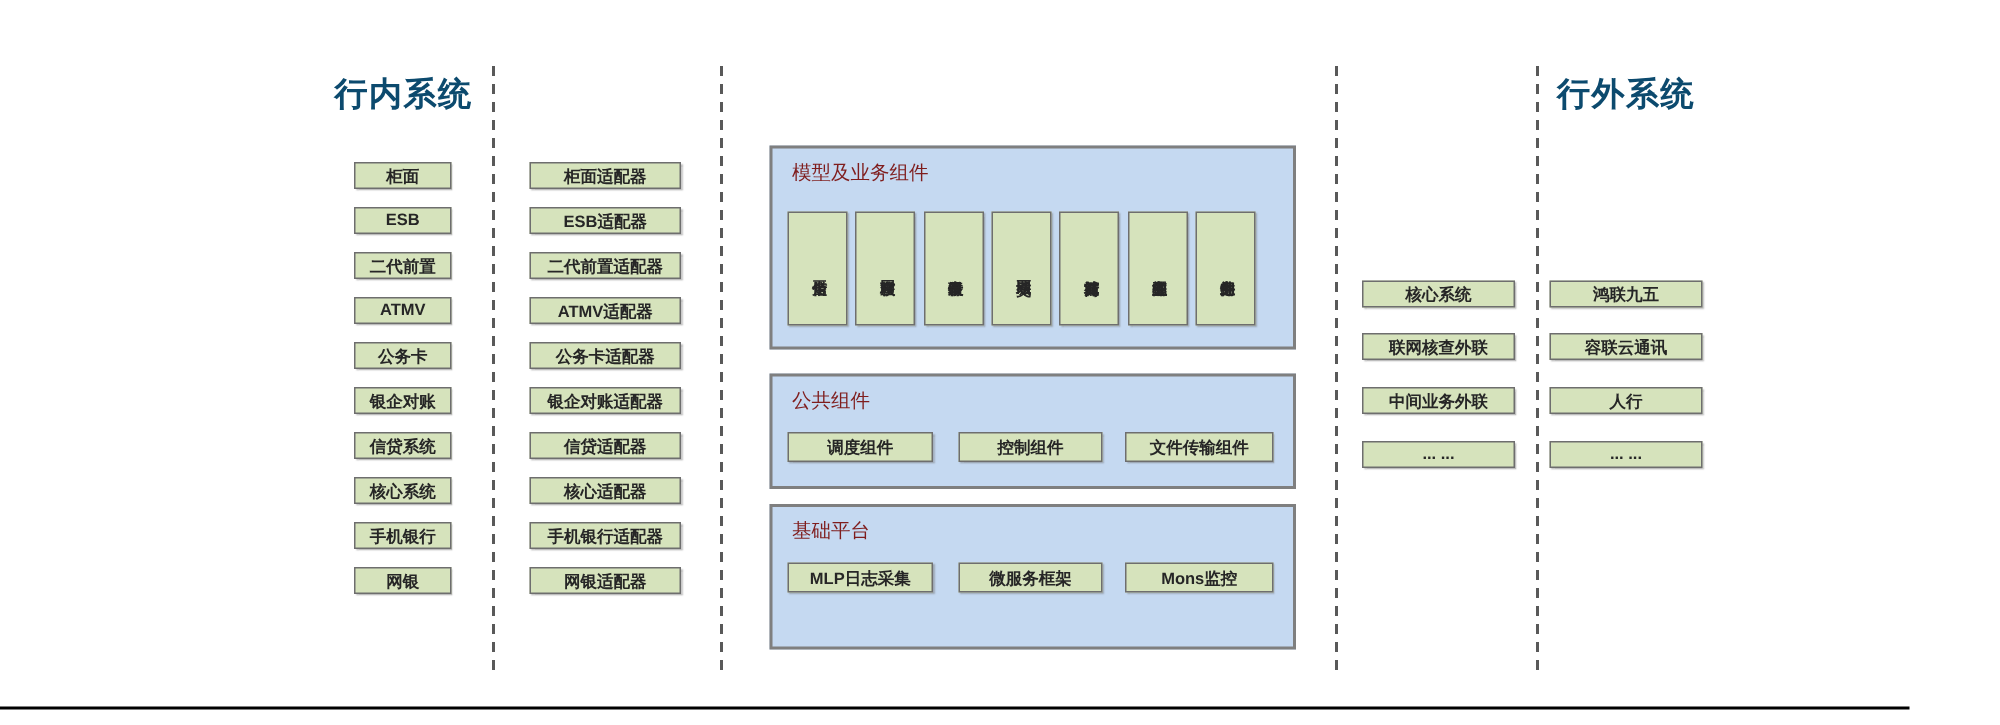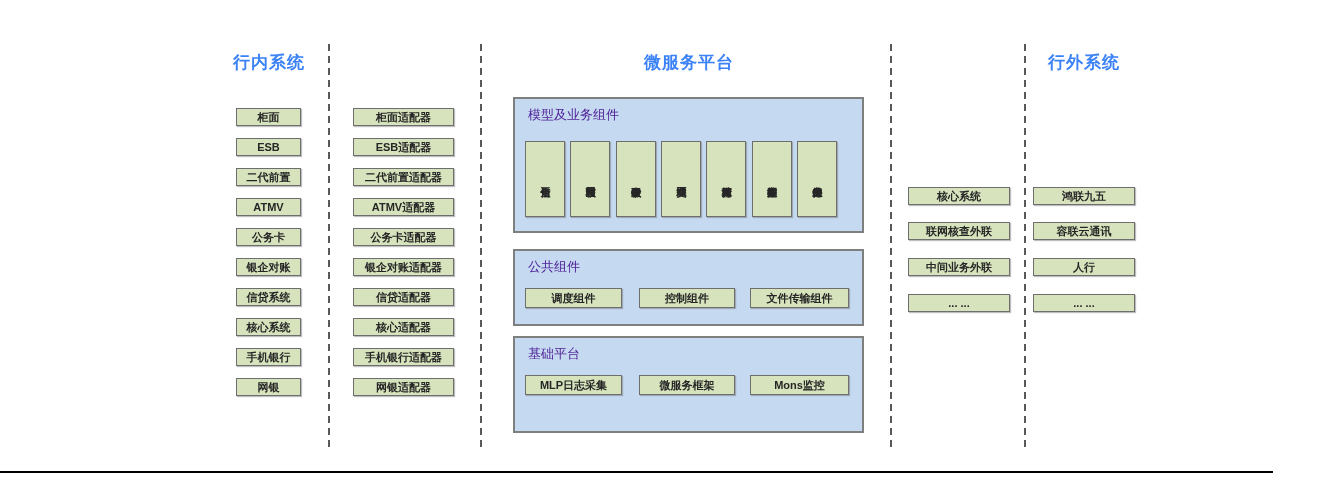--- a/index.html
+++ b/index.html
@@ -2,21 +2,21 @@
 <html style="--green-fill: #d6e3bc; --green-border: #6e6e6e; --blue-fill: #c5d9f1; --blue-border: #7f7f7f; --divider: #595959; --bottom-line: #000000;"><head>
 <meta charset="utf-8">
 <style>
   html,body{margin:0;padding:0;background:#ffffff;}
   .canvas{
     position:relative;width:1333px;height:483px;background:#ffffff;overflow:hidden;
     font-family:"Liberation Sans","DejaVu Sans",sans-serif;color:#262626;
   }
   .hdr{
     position:absolute;top:52px;height:22px;line-height:22px;text-align:center;
-    font-size:17px;font-weight:700;color:#3b82f6;letter-spacing:1px;
+    font-size:22px;font-weight:700;color:#0c4a6e;letter-spacing:1px;
   }
   .divider{
     position:absolute;top:44px;height:404px;width:2px;
     background:repeating-linear-gradient(to bottom,var(--divider,#595959) 0 7px,transparent 7px 12px);
   }
   .node{
     position:absolute;box-sizing:border-box;height:18px;
     background:var(--green-fill,#d6e3bc);border:1px solid var(--green-border,#6e6e6e);
     box-shadow:1px 1px 1px rgba(110,110,110,0.45);
     display:flex;align-items:center;justify-content:center;
@@ -29,21 +29,21 @@
   .r0{top:108px}.r1{top:138px}.r2{top:168px}.r3{top:198px}.r4{top:228px}
   .r5{top:258px}.r6{top:288px}.r7{top:318px}.r8{top:348px}.r9{top:378px}
   .s0{top:187px}.s1{top:222px}.s2{top:258px}.s3{top:294px}
   .panel{
     position:absolute;left:513px;width:351px;box-sizing:border-box;
     background:var(--blue-fill,#c5d9f1);border:2px solid var(--blue-border,#7f7f7f);
   }
   .p1{top:97px;height:136px}
   .p2{top:249px;height:77px}
   .p3{top:336px;height:97px}
-  .panel-label{position:absolute;left:13px;top:7px;font-size:13px;color:#4c1d95;}
+  .panel-label{position:absolute;left:13px;top:7px;font-size:13px;color:#7f1d1d;}
   .vrow{position:absolute;left:10px;top:42px;width:312px;height:76px;display:flex;justify-content:space-between;}
   .vnode{
     box-sizing:border-box;width:40px;height:76px;
     background:var(--green-fill,#d6e3bc);border:1px solid var(--green-border,#6e6e6e);
     box-shadow:1px 1px 1px rgba(110,110,110,0.45);
     display:flex;align-items:center;justify-content:center;
   }
   .vnode span{
     writing-mode:vertical-lr;text-orientation:upright;
     font-size:10px;font-weight:700;color:#262626;letter-spacing:0px;line-height:12px;
@@ -54,21 +54,20 @@
   .g3{left:235px;width:99px}
   .panel .node{position:absolute}
   .bottom-rule{position:absolute;left:0;top:471px;width:1273px;height:2px;background:var(--bottom-line,#000000);}
 </style>
 </head>
 <body>
 
 <div class="canvas">
 
   <div class="hdr" style="left:219px;width:100px">行内系统</div>
-  <div class="hdr" style="left:614px;width:150px">微服务平台</div>
   <div class="hdr" style="left:1024px;width:120px">行外系统</div>
 
   <div class="divider" style="left:328px"></div>
   <div class="divider" style="left:480px"></div>
   <div class="divider" style="left:890px"></div>
   <div class="divider" style="left:1024px"></div>
 
   <div class="node c1 r0">柜面</div>
   <div class="node c1 r1">ESB</div>
   <div class="node c1 r2">二代前置</div>

